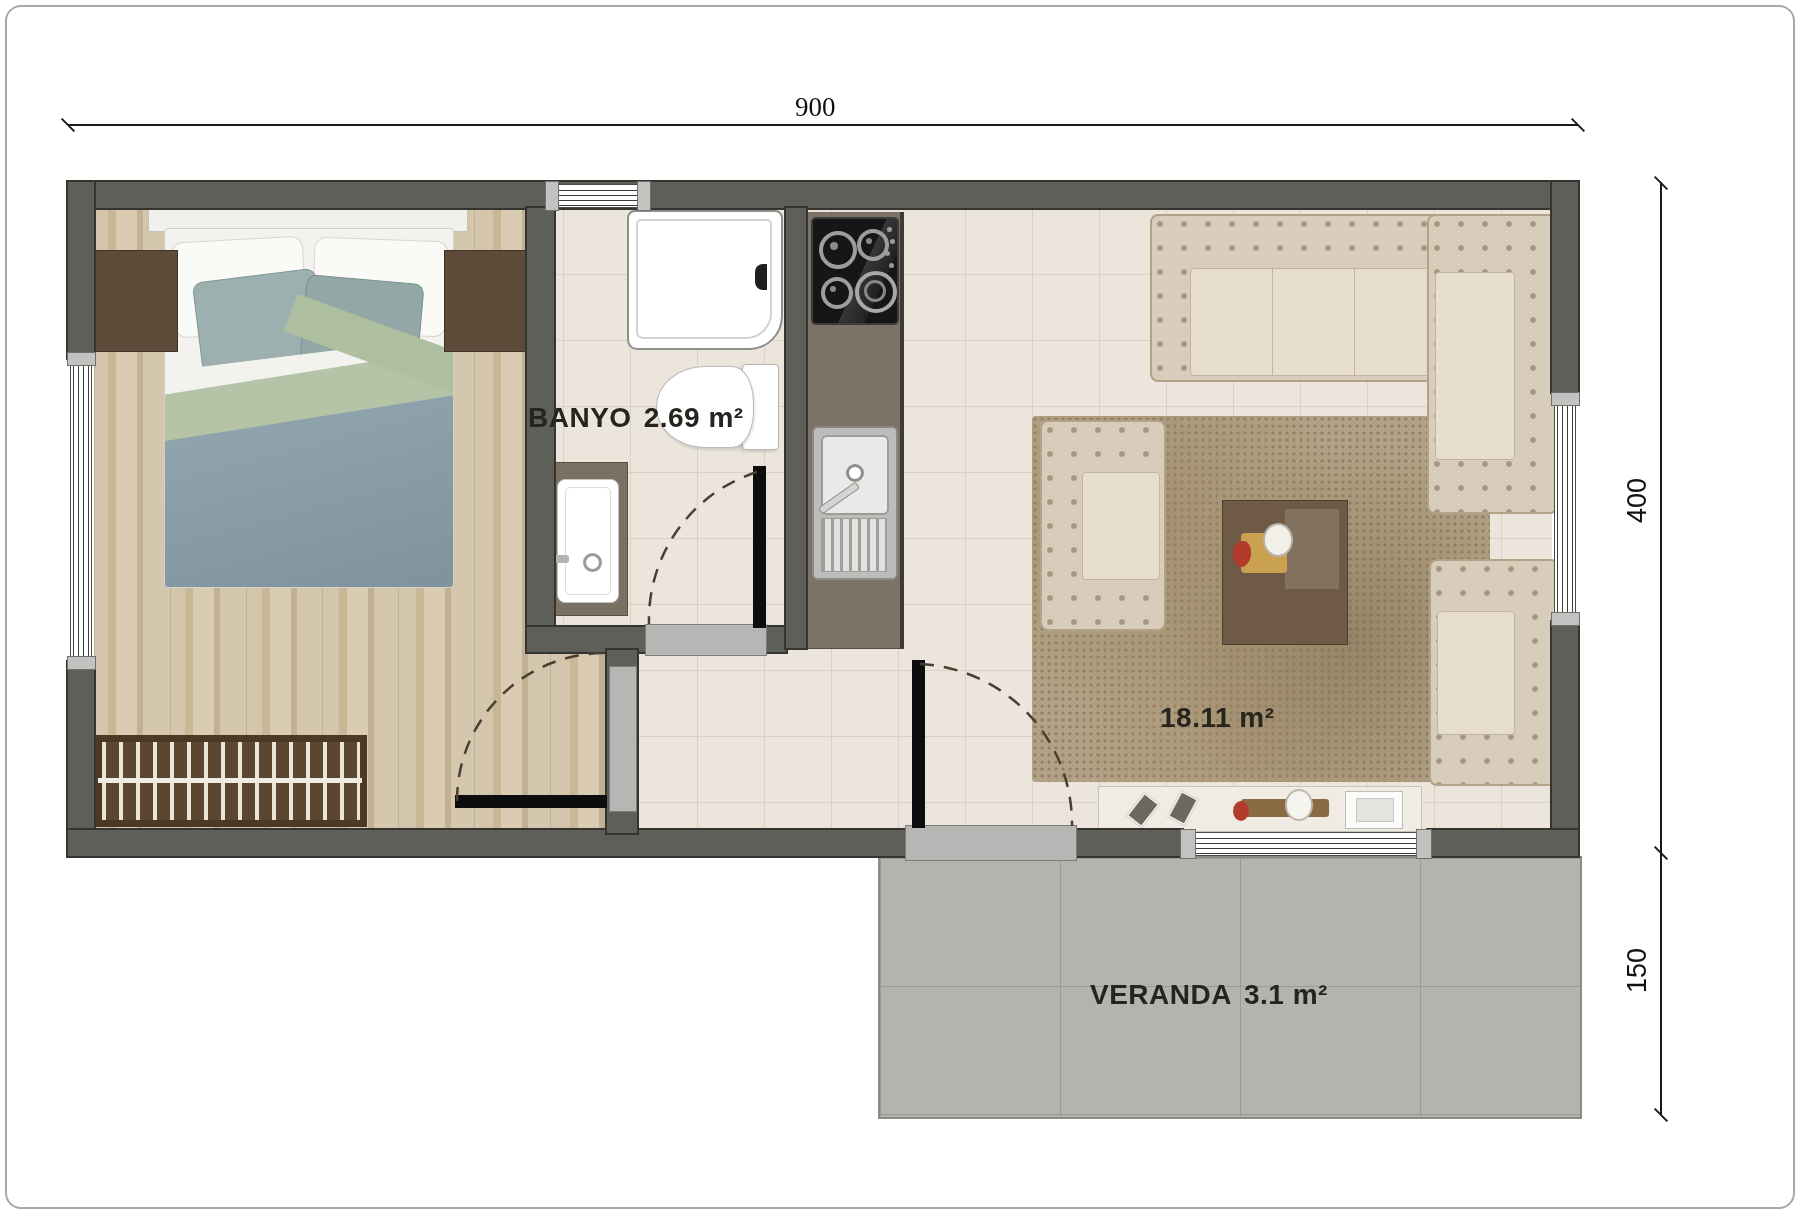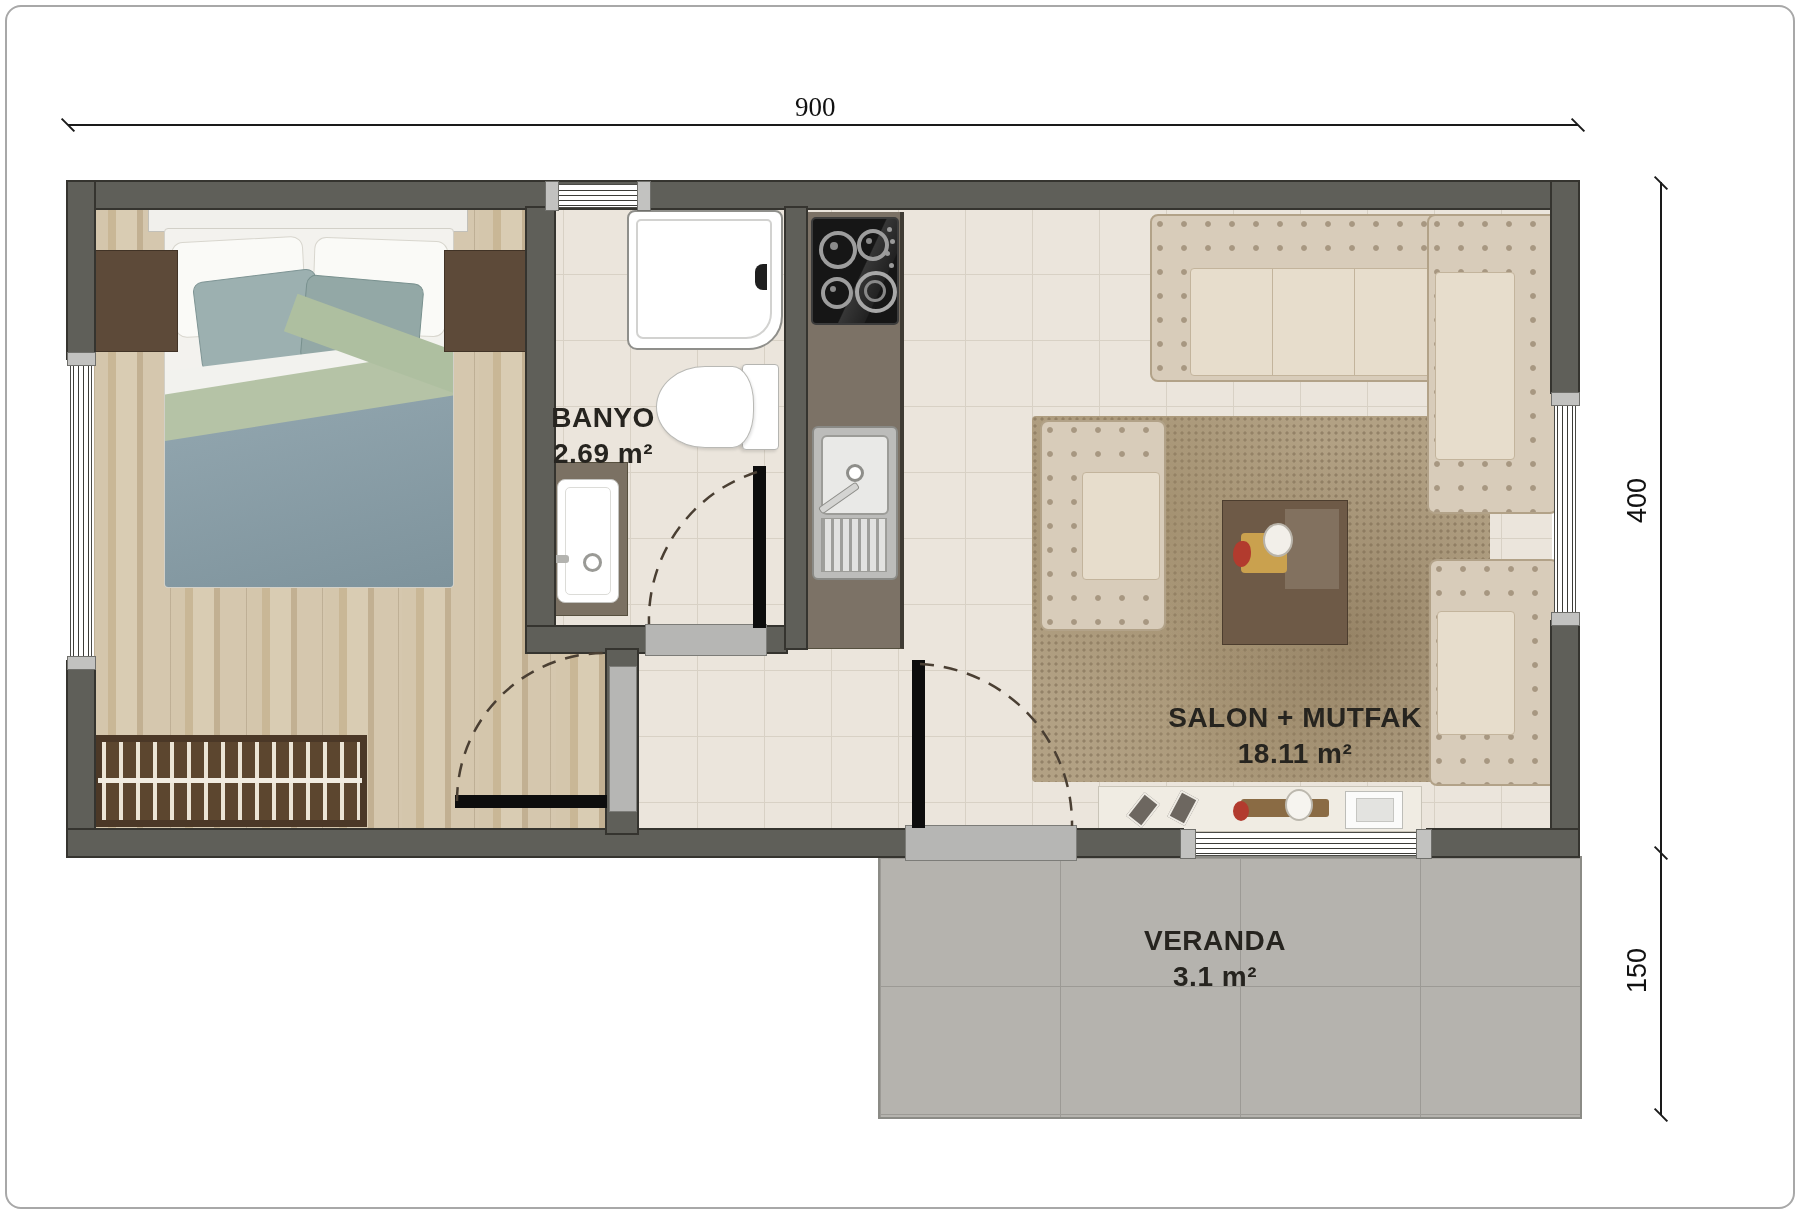--- a/index.html
+++ b/index.html
@@ -23,22 +23,22 @@
         background:repeating-linear-gradient(90deg,#d4c6ac 0 14px,#c9b796 14px 22px,#d9ccb3 22px 43px,#c2b092 43px 49px,#d5c7ae 49px 77px);}
   .wood:after{content:"";position:absolute;inset:0;
         background-image:repeating-linear-gradient(90deg,rgba(90,70,40,.18) 0 1px,transparent 1px 76px);}
   .ver-tile{position:absolute;background-color:#b5b3ae;border:2px solid #8b8b86;
         background-image:linear-gradient(#9c9a95 1px,transparent 1px),linear-gradient(90deg,#9c9a95 1px,transparent 1px);
         background-size:180px 128px;}
   
   .sofa{position:absolute;background:#d8ccba;border:2px solid #b2a288;border-radius:8px;}
   .tuft{background-image:radial-gradient(circle at 8px 8px,rgba(118,98,72,.5) 2.4px,transparent 3.4px);background-size:24px 24px;}
   .seat{position:absolute;background:#e7ddcc;border:1px solid #c3b49c;border-radius:4px;}
-  .label{position:absolute;display:flex;flex-direction:column;align-items:center;color:#26241f;
-         font-size:28px;font-weight:600;line-height:1.3;letter-spacing:.5px;white-space:nowrap;}
+  .label{position:absolute;display:flex;align-items:center;color:#26241f;
+         font-size:28px;font-weight:600;line-height:1.3;letter-spacing:.5px;white-space:nowrap;gap:12px;}
   .dimtxt{position:absolute;color:#111;font-size:27px;font-weight:400;}
   .dimline{position:absolute;background:#1a1a1a;}
   .tick{position:absolute;width:18px;height:2px;background:#1a1a1a;transform:rotate(45deg);}
   .fixture{position:absolute;background:#ffffff;}
 </style>
 </head>
 <body>
 
 <div class="canvas">
   <div class="frame"></div>
@@ -188,24 +188,23 @@
     <path d="M457,801 A148,148 0 0 1 605,653" fill="none" stroke="#4a3f33" stroke-width="2.5" stroke-dasharray="14 10"></path>
     <path d="M757,472 A155,155 0 0 0 649,624" fill="none" stroke="#4a3f33" stroke-width="2.5" stroke-dasharray="14 10"></path>
     <path d="M920,664 A160,160 0 0 1 1072,826" fill="none" stroke="#4a3f33" stroke-width="2.5" stroke-dasharray="14 10"></path>
   </svg>
 
   <div class="label" style="left:528px;top:400px;width:150px;">
     <span>BANYO</span>
     <span>2.69 m²</span>
   </div>
   <div class="label" style="left:1160px;top:700px;width:270px;">
-    <span>SALON + MUTFAK</span>
     <span>18.11 m²</span>
   </div>
-  <div class="label" style="left:1090px;top:923px;width:250px;text-align:right;">
+  <div class="label" style="left:1090px;top:977px;width:250px;text-align:right;">
     <span>VERANDA</span>
     <span>3.1 m²</span>
   </div>
 
   <div class="dimline" style="left:68px;top:124px;width:1510px;height:2px;"></div>
   <div class="tick" style="left:59px;top:124px;"></div>
   <div class="tick" style="left:1569px;top:124px;"></div>
   <div class="dimtxt" style="left:795px;top:92px;font-family:Liberation Serif, serif;">900</div>
 
   <div class="dimline" style="left:1660px;top:182px;width:2px;height:933px;"></div>

